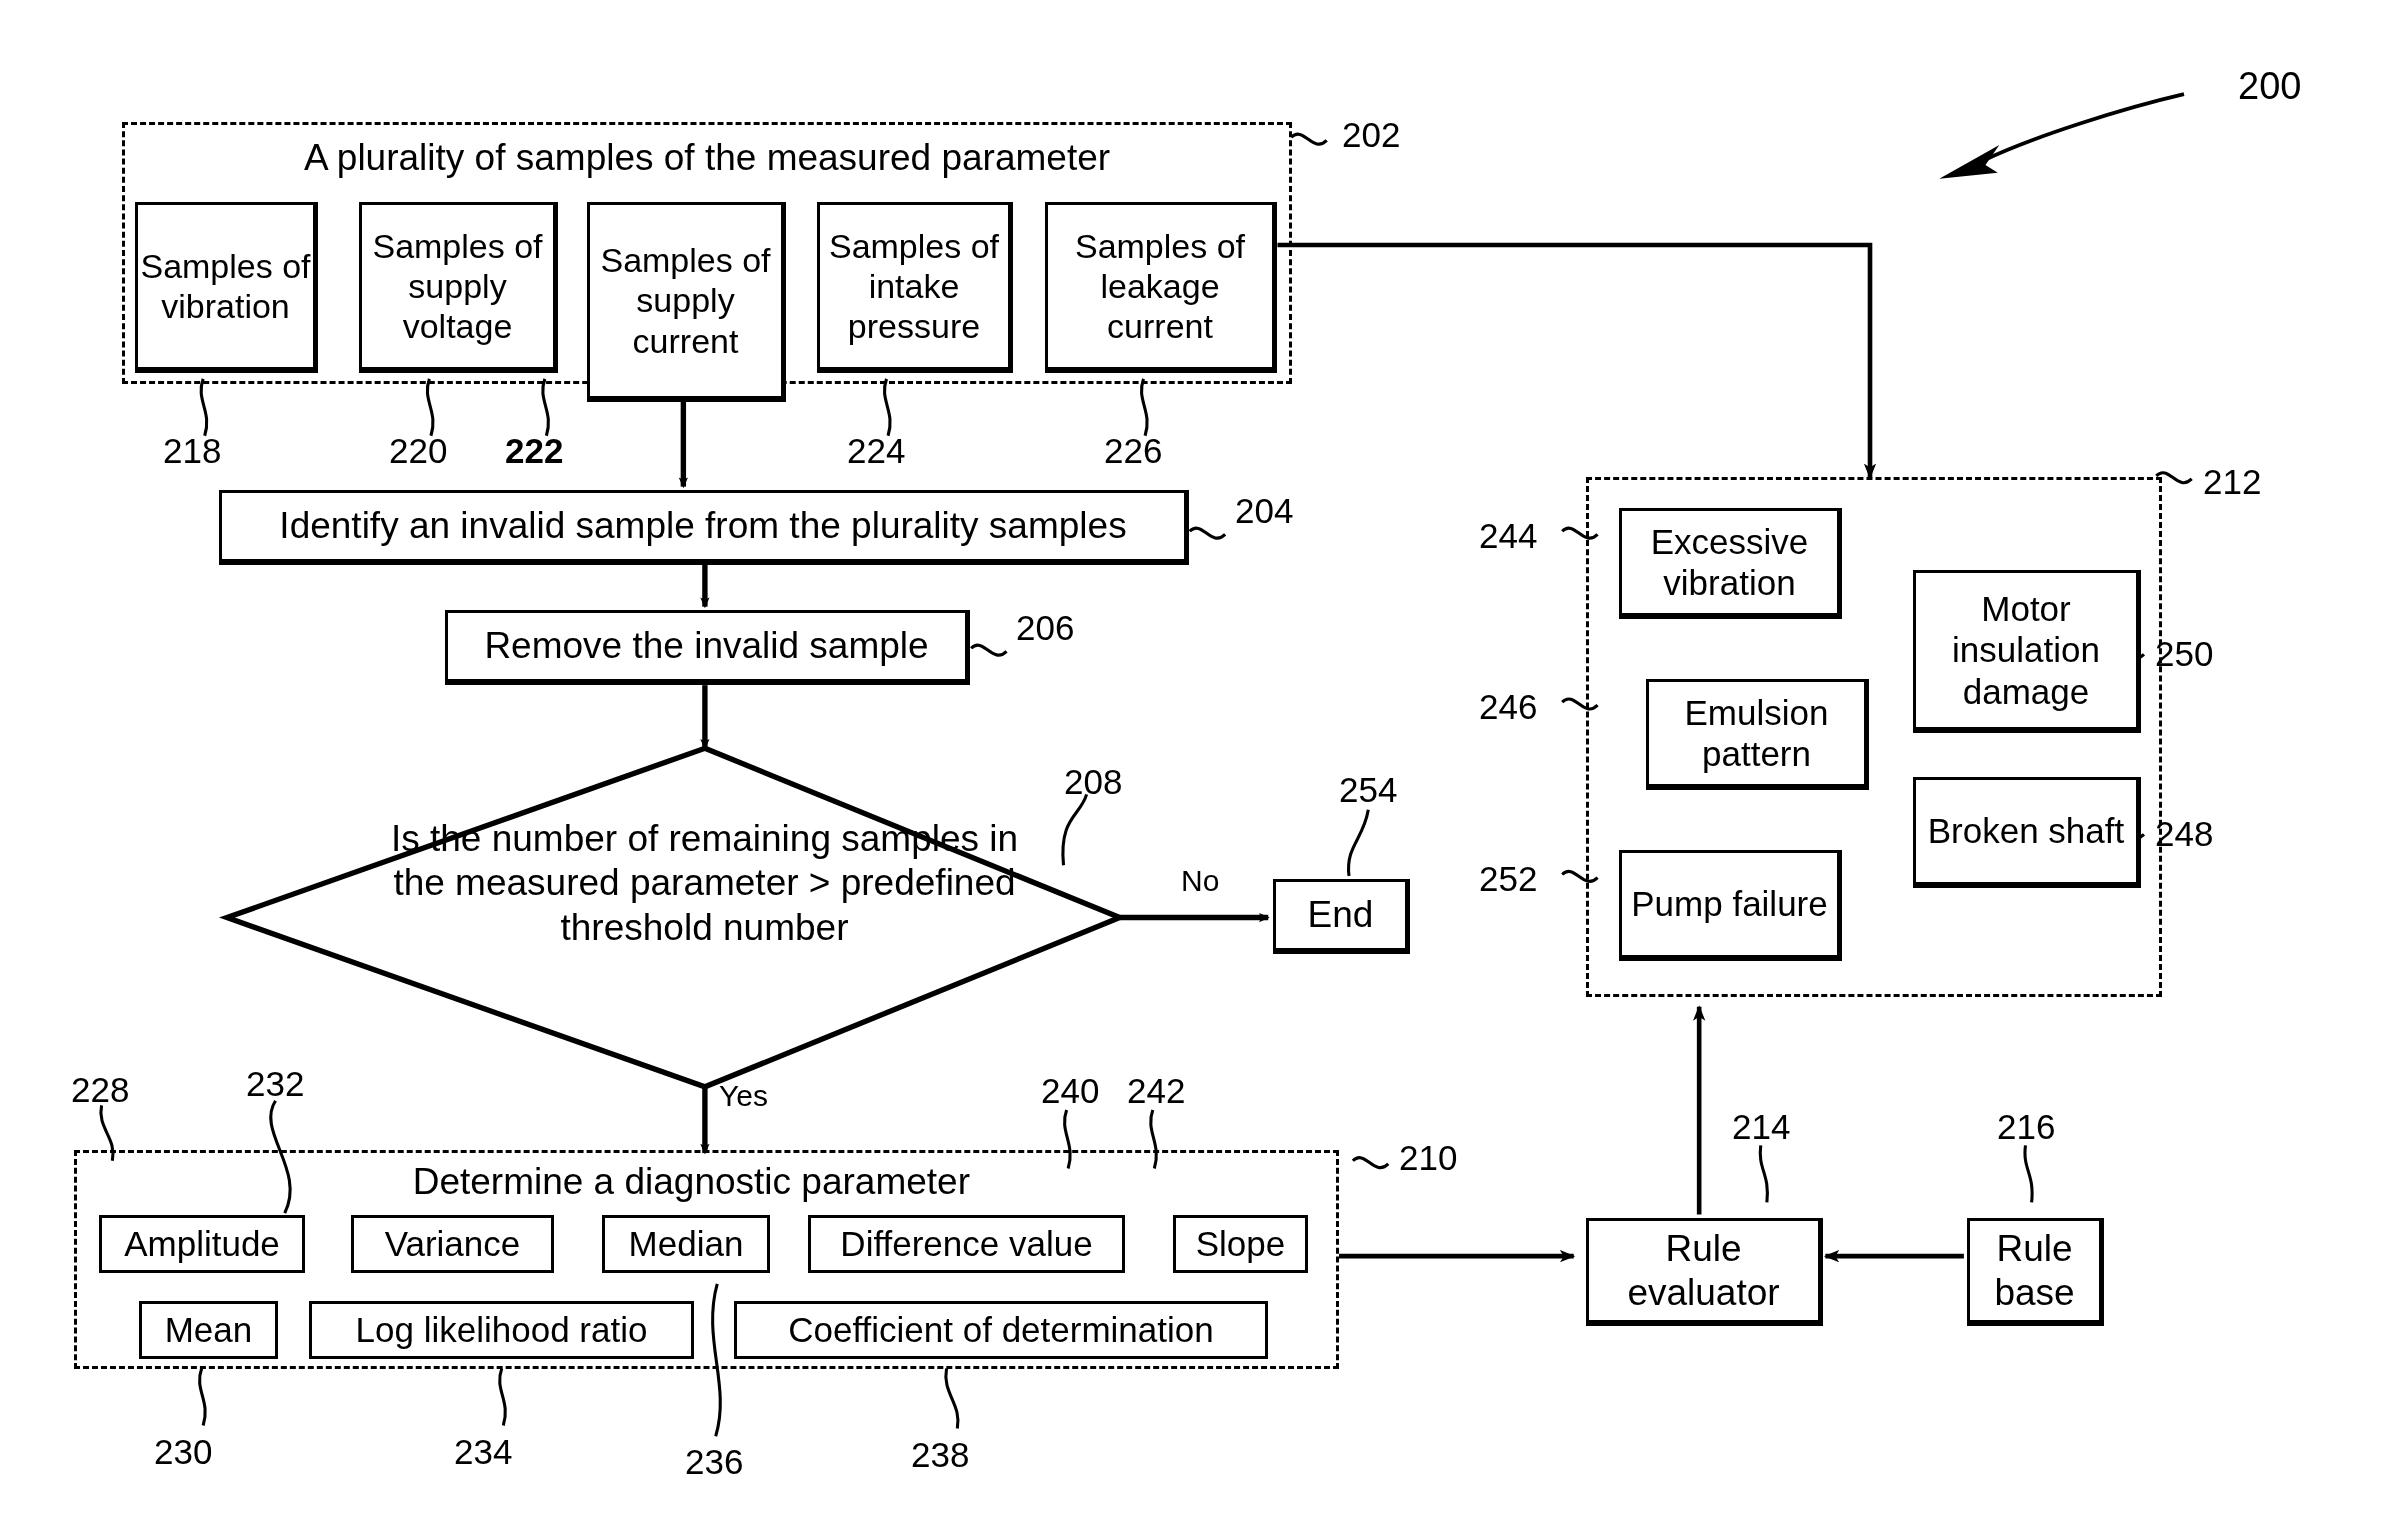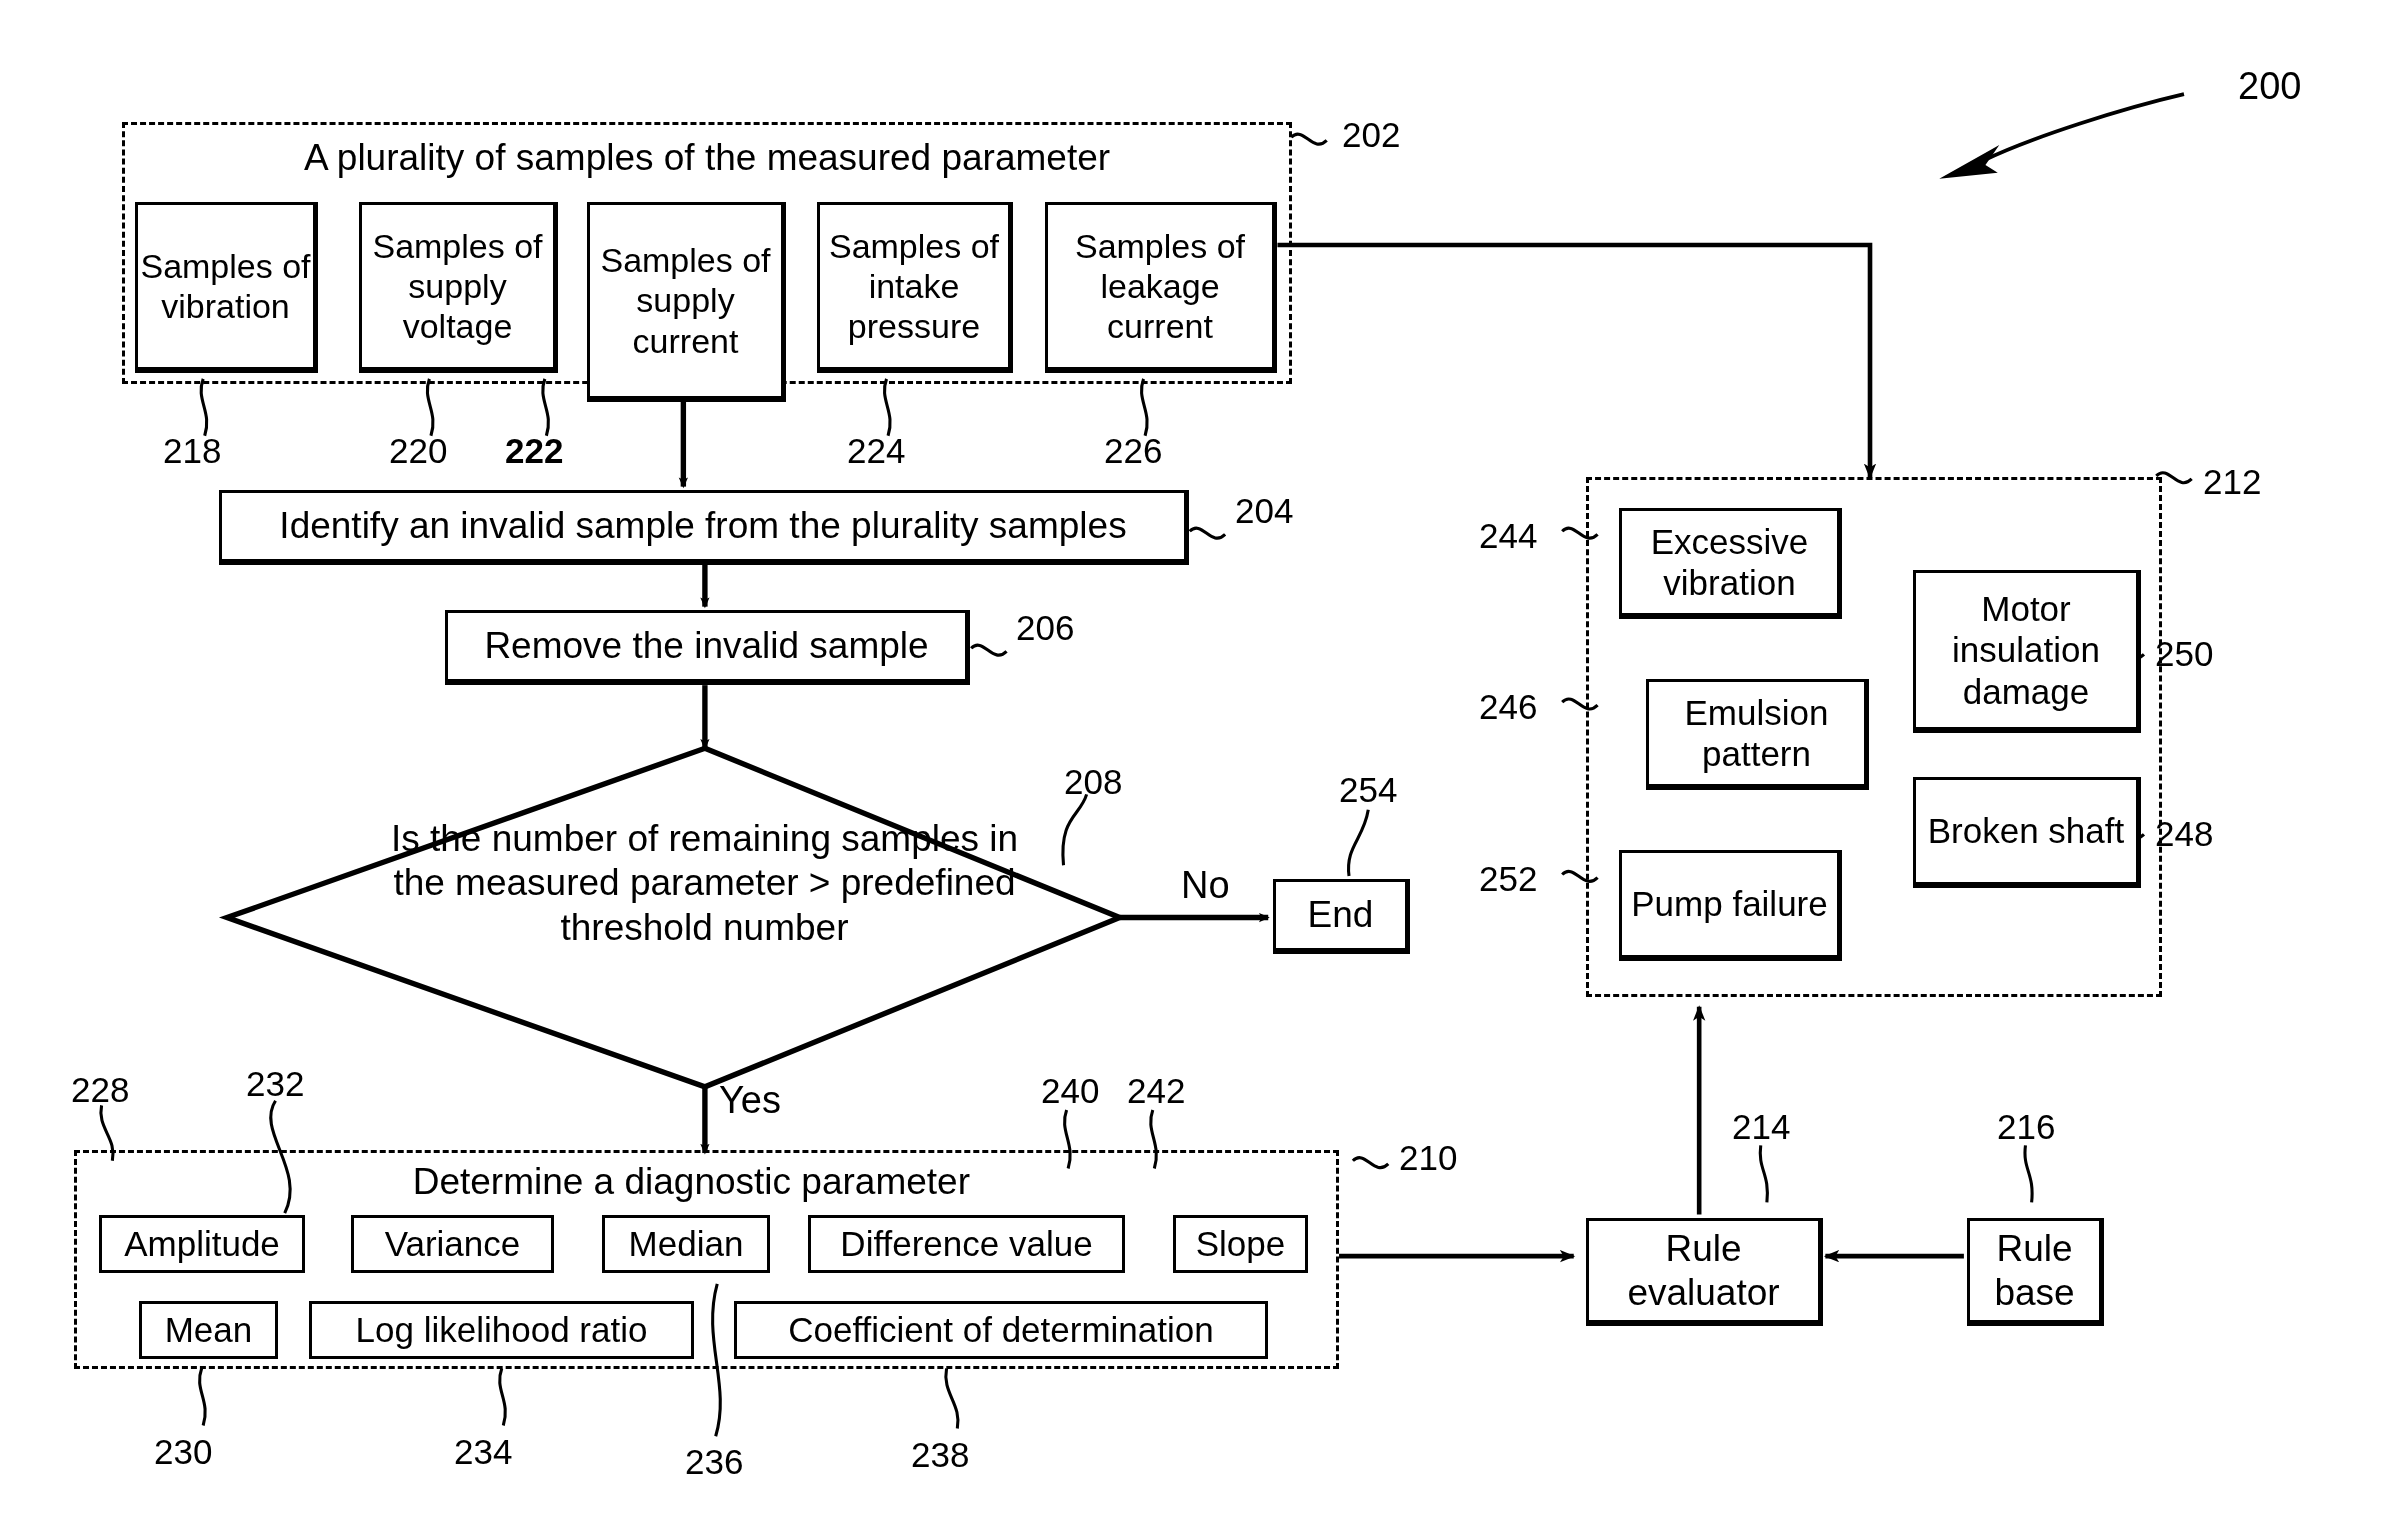--- a/index.html
+++ b/index.html
@@ -58,21 +58,21 @@
   .ref {
     position: absolute;
     z-index: 4;
     white-space: nowrap;
     font-size: 35px;
   }
   .edge-label {
     position: absolute;
     z-index: 4;
     white-space: nowrap;
-    font-size: 38px;
+    font-size: 30px;
   }
   .diamond-text {
     position: absolute;
     z-index: 3;
     text-align: center;
     line-height: 1.2;
   }
 </style>
 </head>
 <body>

